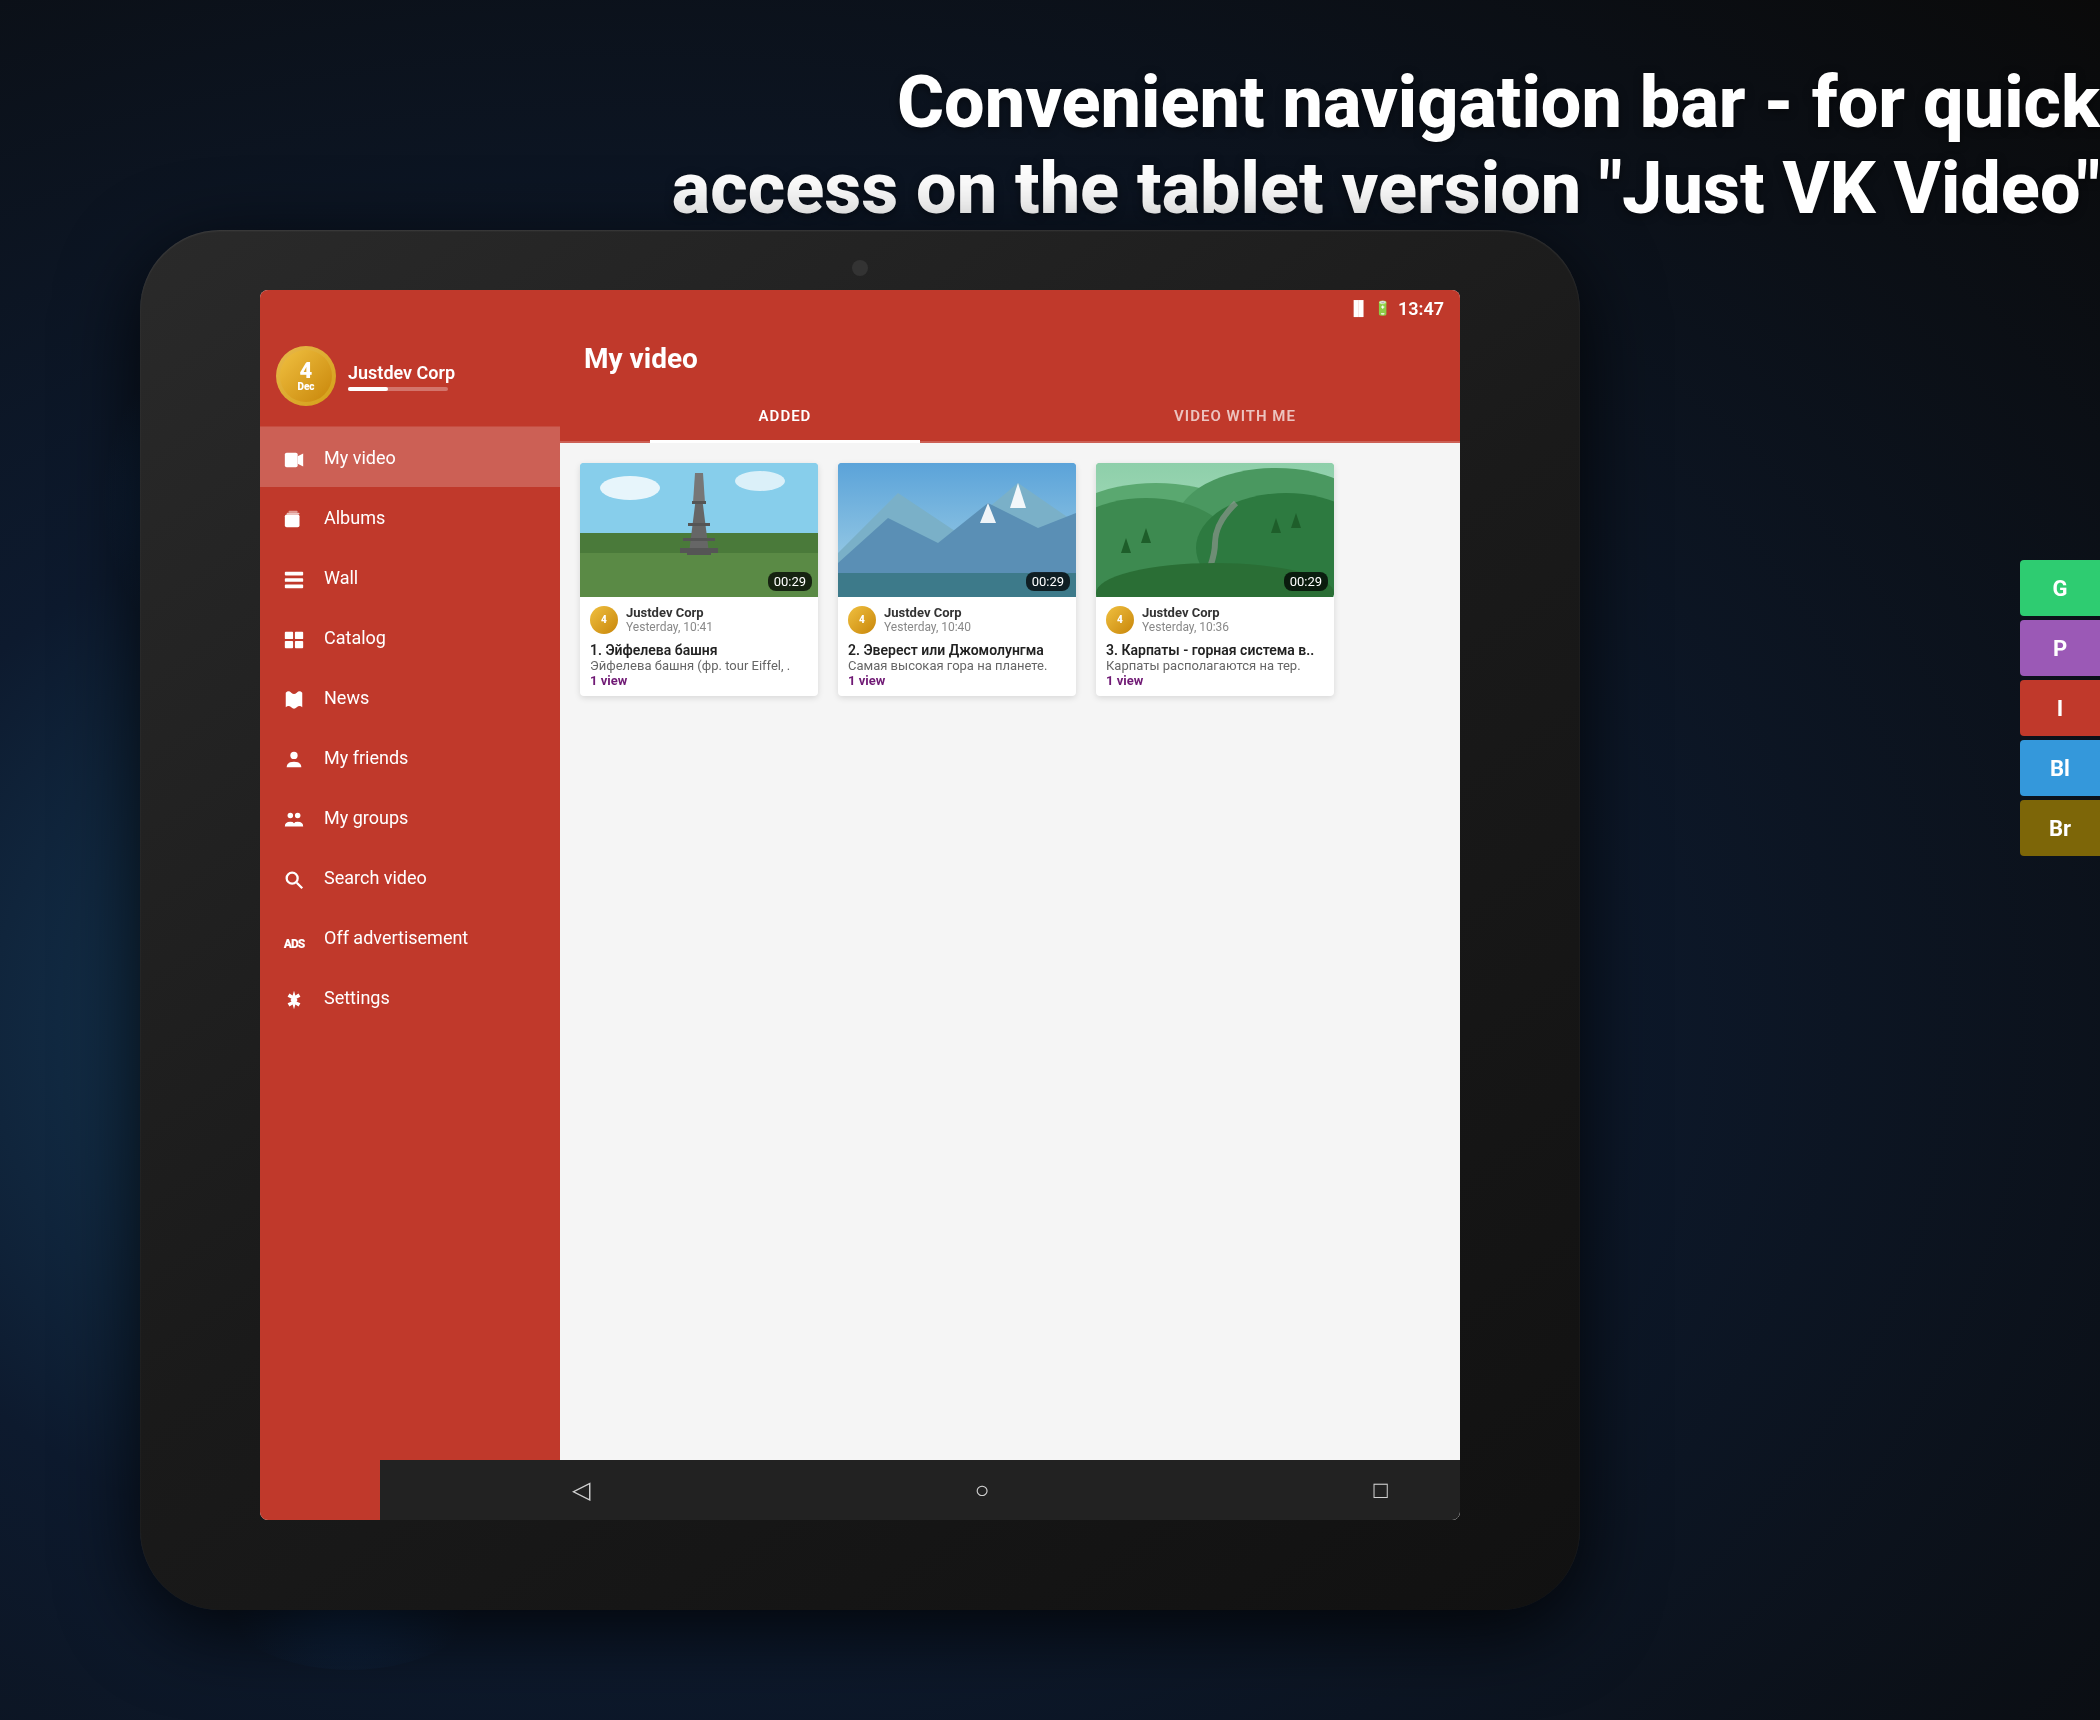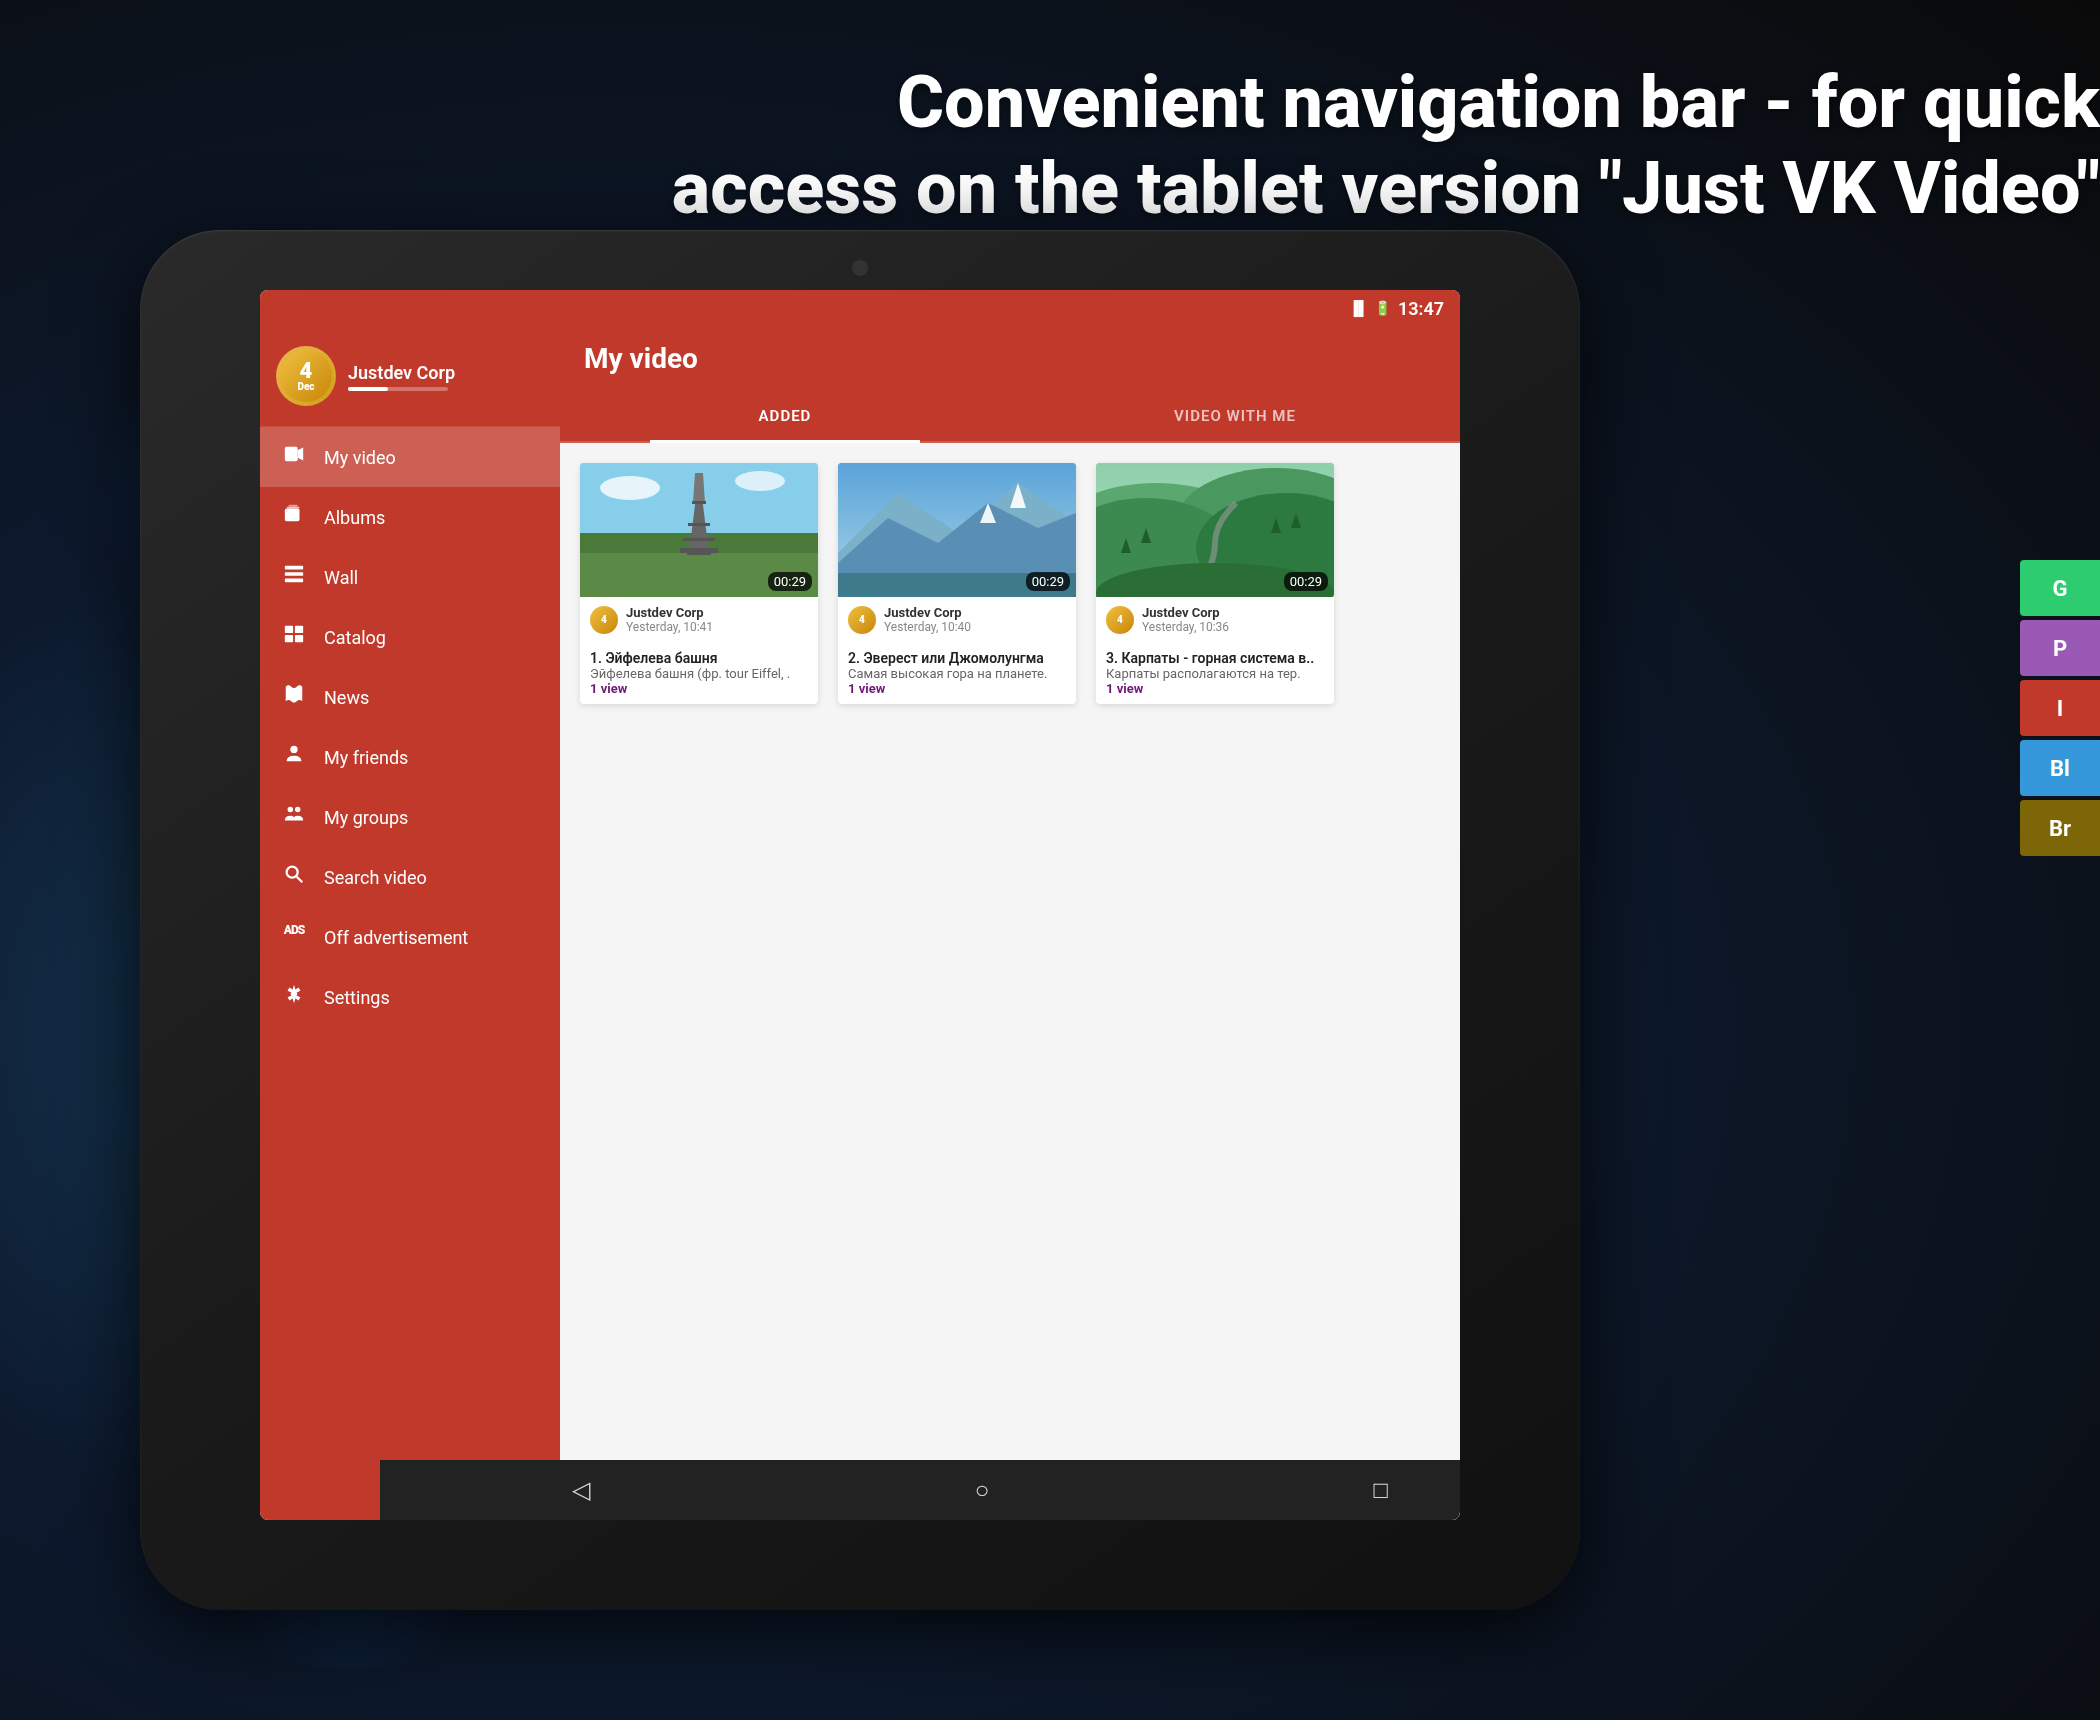--- a/index.html
+++ b/index.html
@@ -196,21 +196,21 @@
       cursor: pointer;
       transition: background 0.2s;
     }
     .nav-item.active {
       background: rgba(255,255,255,0.2);
     }
     .nav-icon {
       width: 28px;
       height: 28px;
       display: flex;
-      align-items: flex-start;
+      align-items: flex-end;
       justify-content: center;
       flex-shrink: 0;
     }
     .nav-icon svg {
       fill: white;
     }
 
     
     .main-content {
       flex: 1;
@@ -330,21 +330,20 @@
     .video-info {
       padding: 4px 10px 8px;
     }
     .video-title {
       font-size: 14px;
       font-weight: 600;
       color: #222;
       white-space: nowrap;
       overflow: hidden;
       text-overflow: ellipsis;
-      margin-top: 8px;
     }
     .video-desc {
       font-size: 13px;
       color: #666;
       white-space: nowrap;
       overflow: hidden;
       text-overflow: ellipsis;
     }
     .video-views {
       font-size: 13px;

